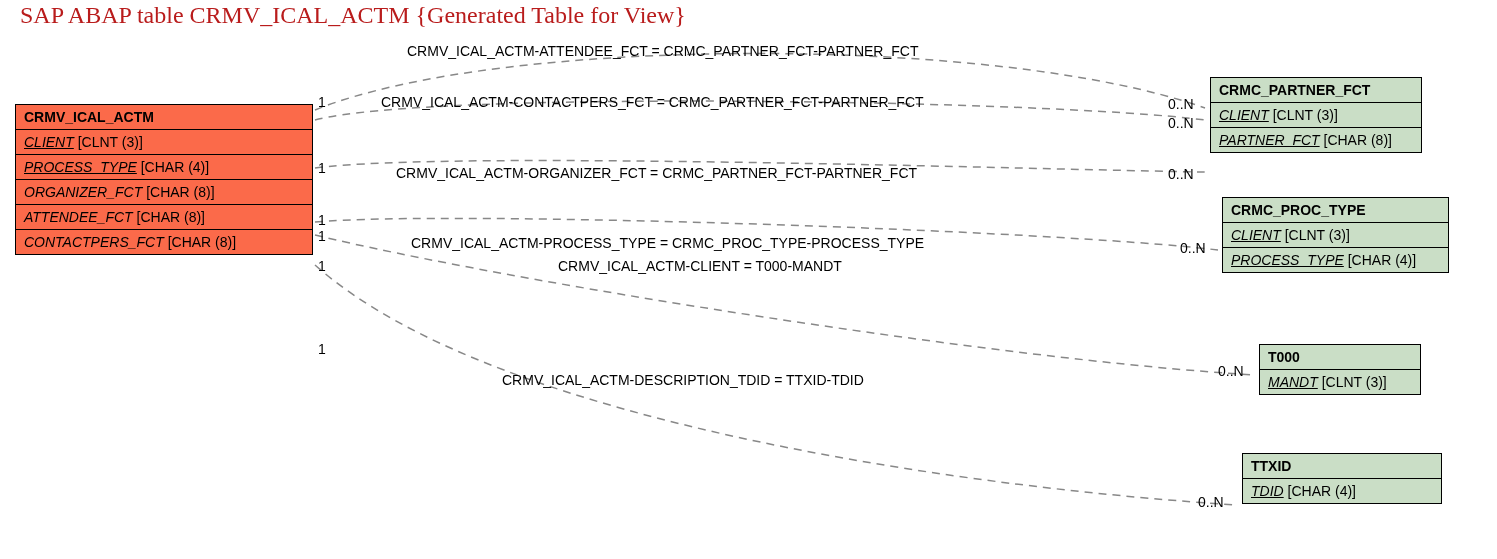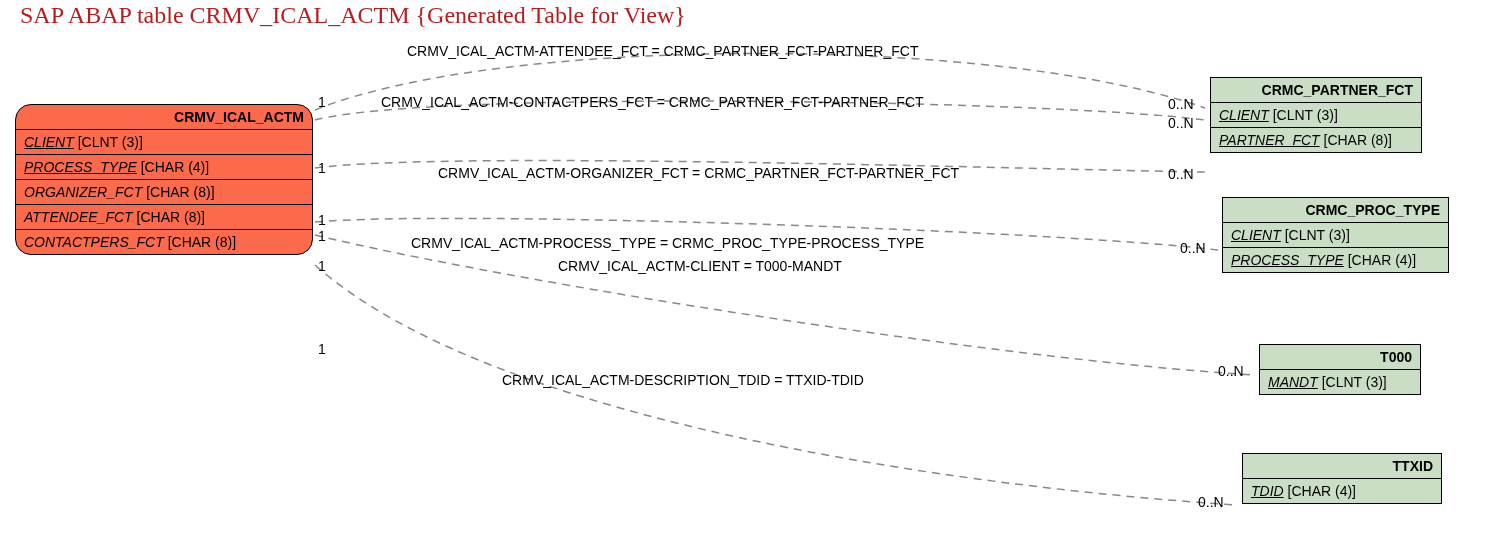--- a/index.html
+++ b/index.html
@@ -20,34 +20,34 @@
     font-family: "Times New Roman", serif;
     color: #b91c1c;
   }
   .entity {
     position: absolute;
     border: 1px solid #000;
     font-size: 14px;
   }
   .entity .hdr {
     font-weight: bold;
-    text-align: right;
+    text-align: left;
     padding: 4px 8px;
     border-bottom: 1px solid #000;
     white-space: nowrap;
   }
   .entity .row {
     padding: 4px 8px;
     border-bottom: 1px solid #000;
     white-space: nowrap;
   }
   .entity .row:last-child { border-bottom: none; }
   .pk { font-style: italic; text-decoration: underline; }
   .fk { font-style: italic; }
-  .main-ent { background: #fb6a4a; border-radius: 16px; }
+  .main-ent { background: #fb6a4a; }
   .ref-ent  { background: #cadec6; }
 
   .card {
     position: absolute;
     font-size: 14px;
     color: #000;
   }
   .rel-label {
     position: absolute;
     font-size: 14px;
@@ -113,21 +113,21 @@
   <div class="row"><span class="pk">MANDT</span> <span>[CLNT (3)]</span></div>
 </div>
 
 <div class="entity ref-ent" style="left:1242px; top:453px; width:198px;">
   <div class="hdr">TTXID</div>
   <div class="row"><span class="pk">TDID</span> <span>[CHAR (4)]</span></div>
 </div>
 
 <div class="rel-label" style="left:407px; top:43px;">CRMV_ICAL_ACTM-ATTENDEE_FCT = CRMC_PARTNER_FCT-PARTNER_FCT</div>
 <div class="rel-label" style="left:381px; top:94px;">CRMV_ICAL_ACTM-CONTACTPERS_FCT = CRMC_PARTNER_FCT-PARTNER_FCT</div>
-<div class="rel-label" style="left:396px; top:165px;margin-left:42px;">CRMV_ICAL_ACTM-ORGANIZER_FCT = CRMC_PARTNER_FCT-PARTNER_FCT</div>
+<div class="rel-label" style="left:396px; top:165px;">CRMV_ICAL_ACTM-ORGANIZER_FCT = CRMC_PARTNER_FCT-PARTNER_FCT</div>
 <div class="rel-label" style="left:411px; top:212px;margin-top:23px;">CRMV_ICAL_ACTM-PROCESS_TYPE = CRMC_PROC_TYPE-PROCESS_TYPE</div>
 <div class="rel-label" style="left:558px; top:258px;text-align:center;">CRMV_ICAL_ACTM-CLIENT = T000-MANDT</div>
 <div class="rel-label" style="left:502px; top:372px;">CRMV_ICAL_ACTM-DESCRIPTION_TDID = TTXID-TDID</div>
 
 <div class="card" style="left:318px; top:94px;">1</div>
 <div class="card" style="left:318px; top:160px;">1</div>
 <div class="card" style="left:318px; top:212px;">1</div>
 <div class="card" style="left:318px; top:228px;">1</div>
 <div class="card" style="left:318px; top:258px;">1</div>
 <div class="card" style="left:318px; top:341px;">1</div>

